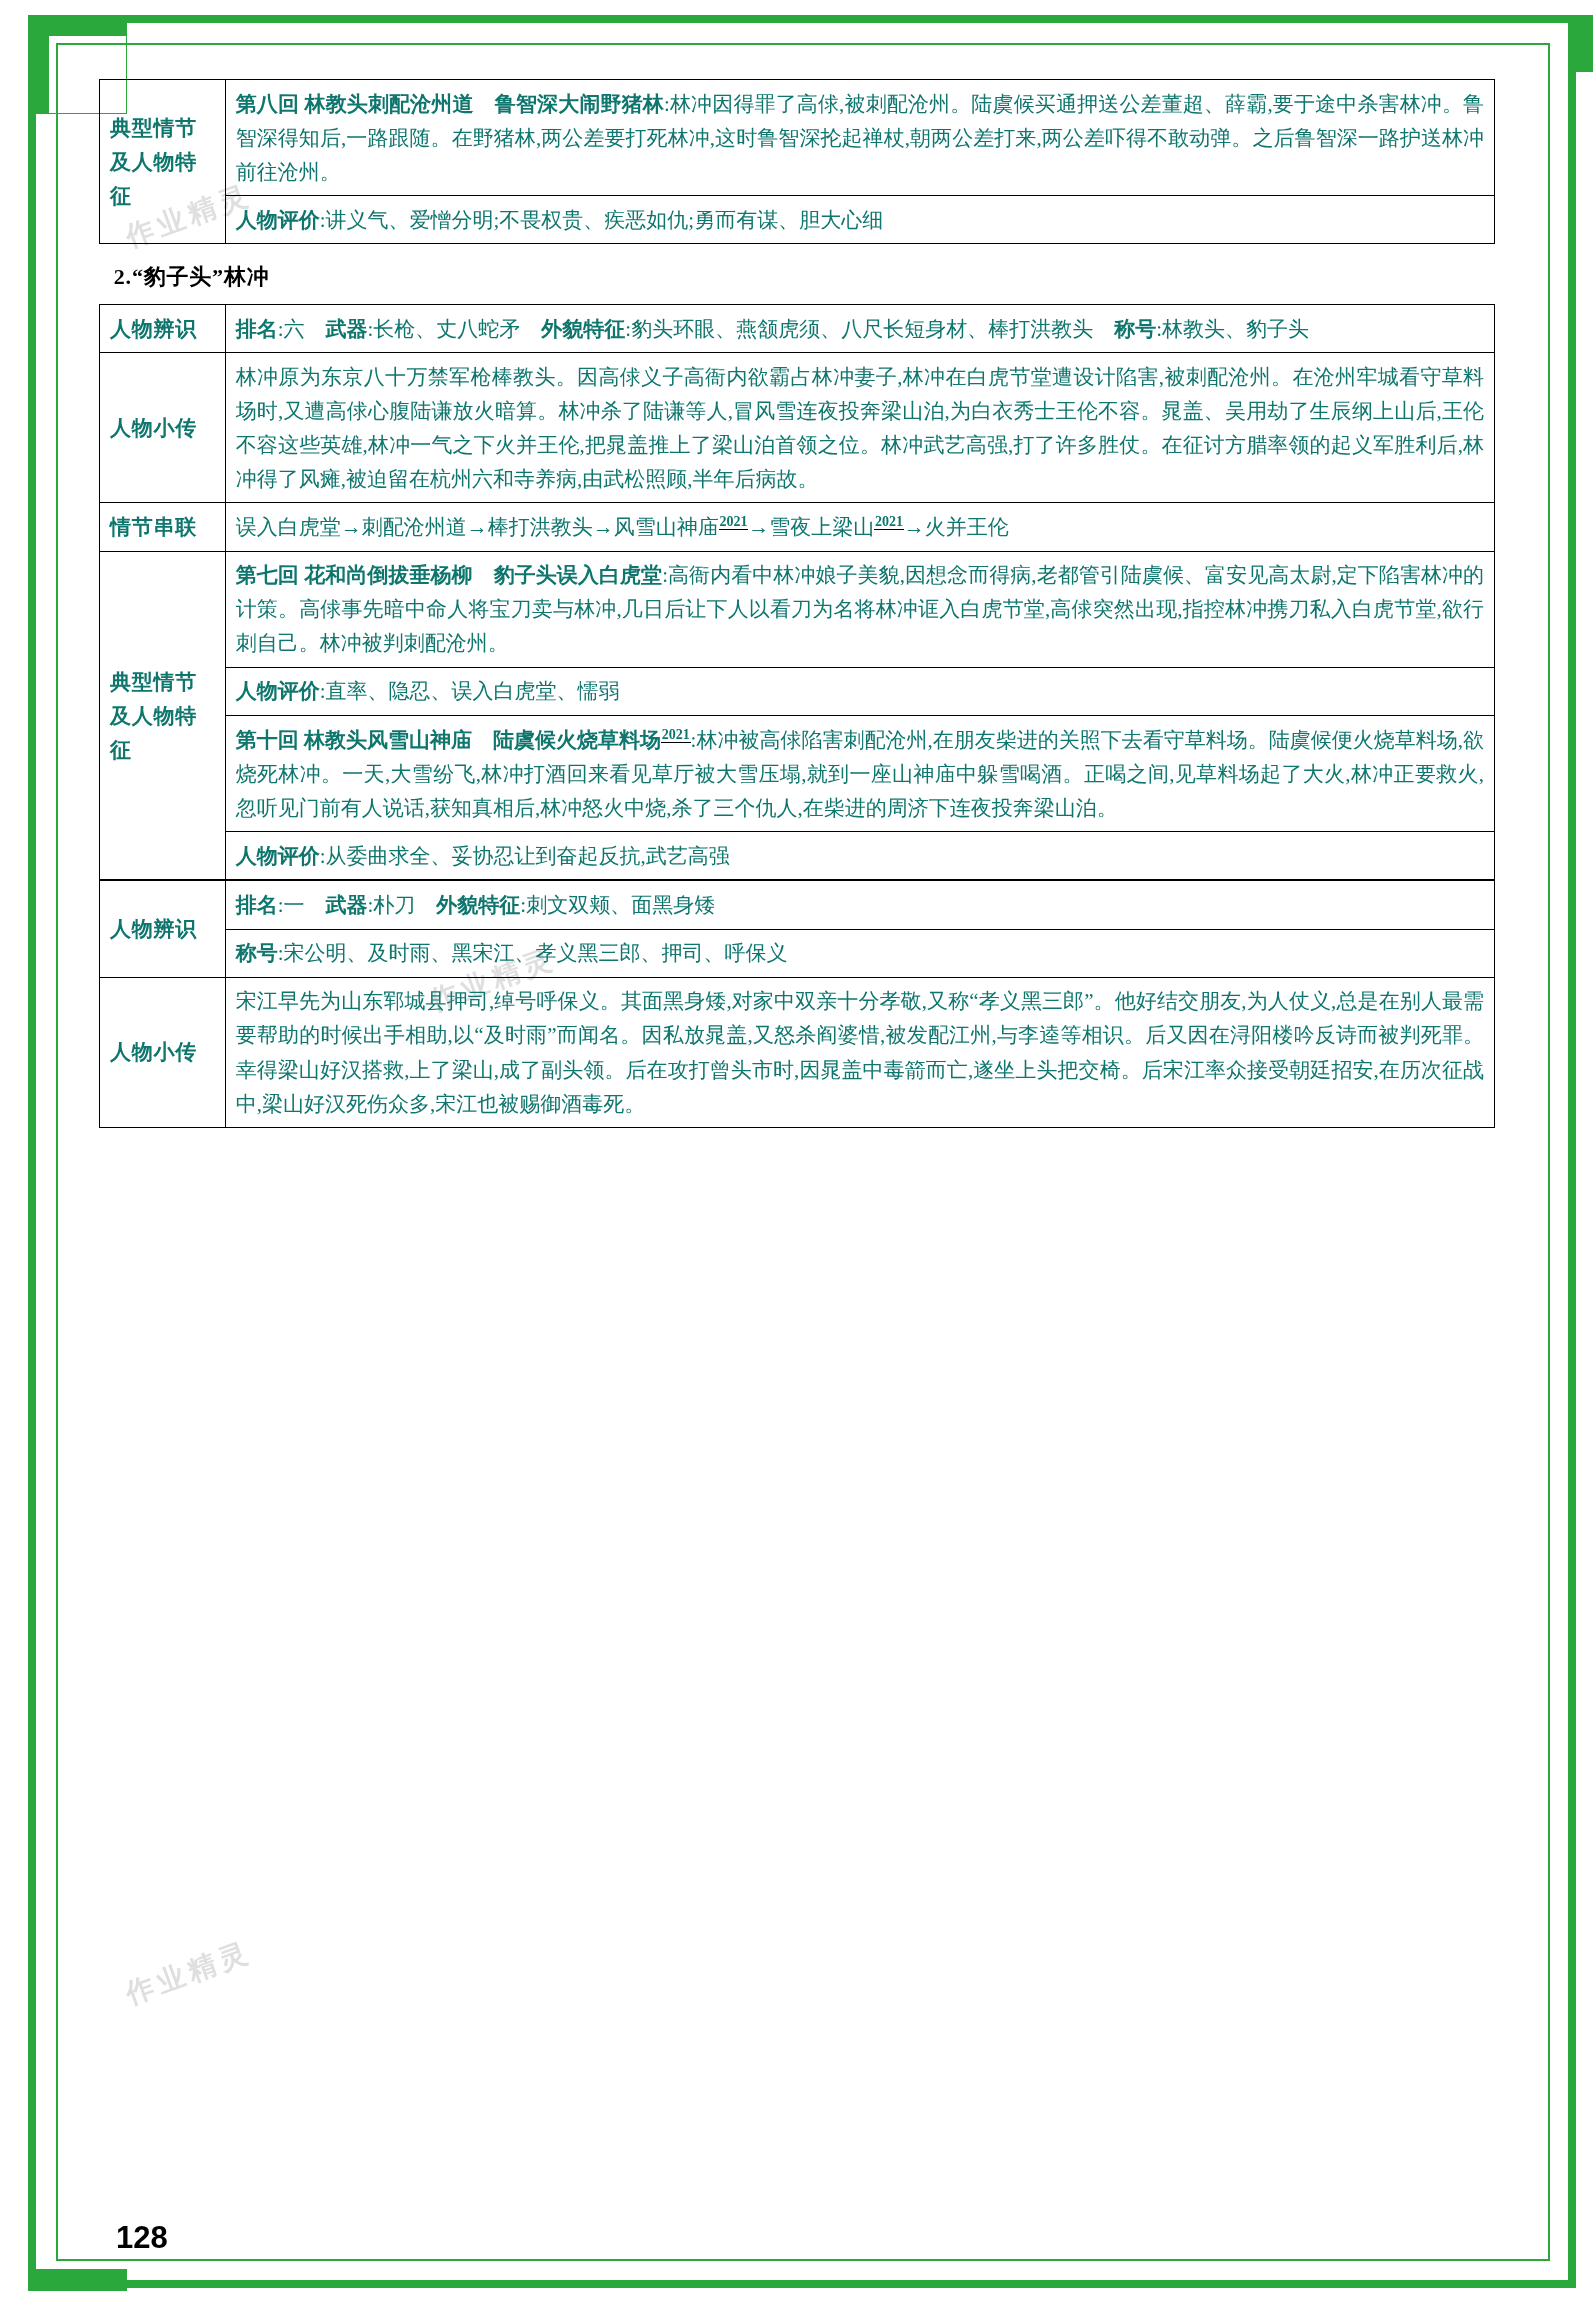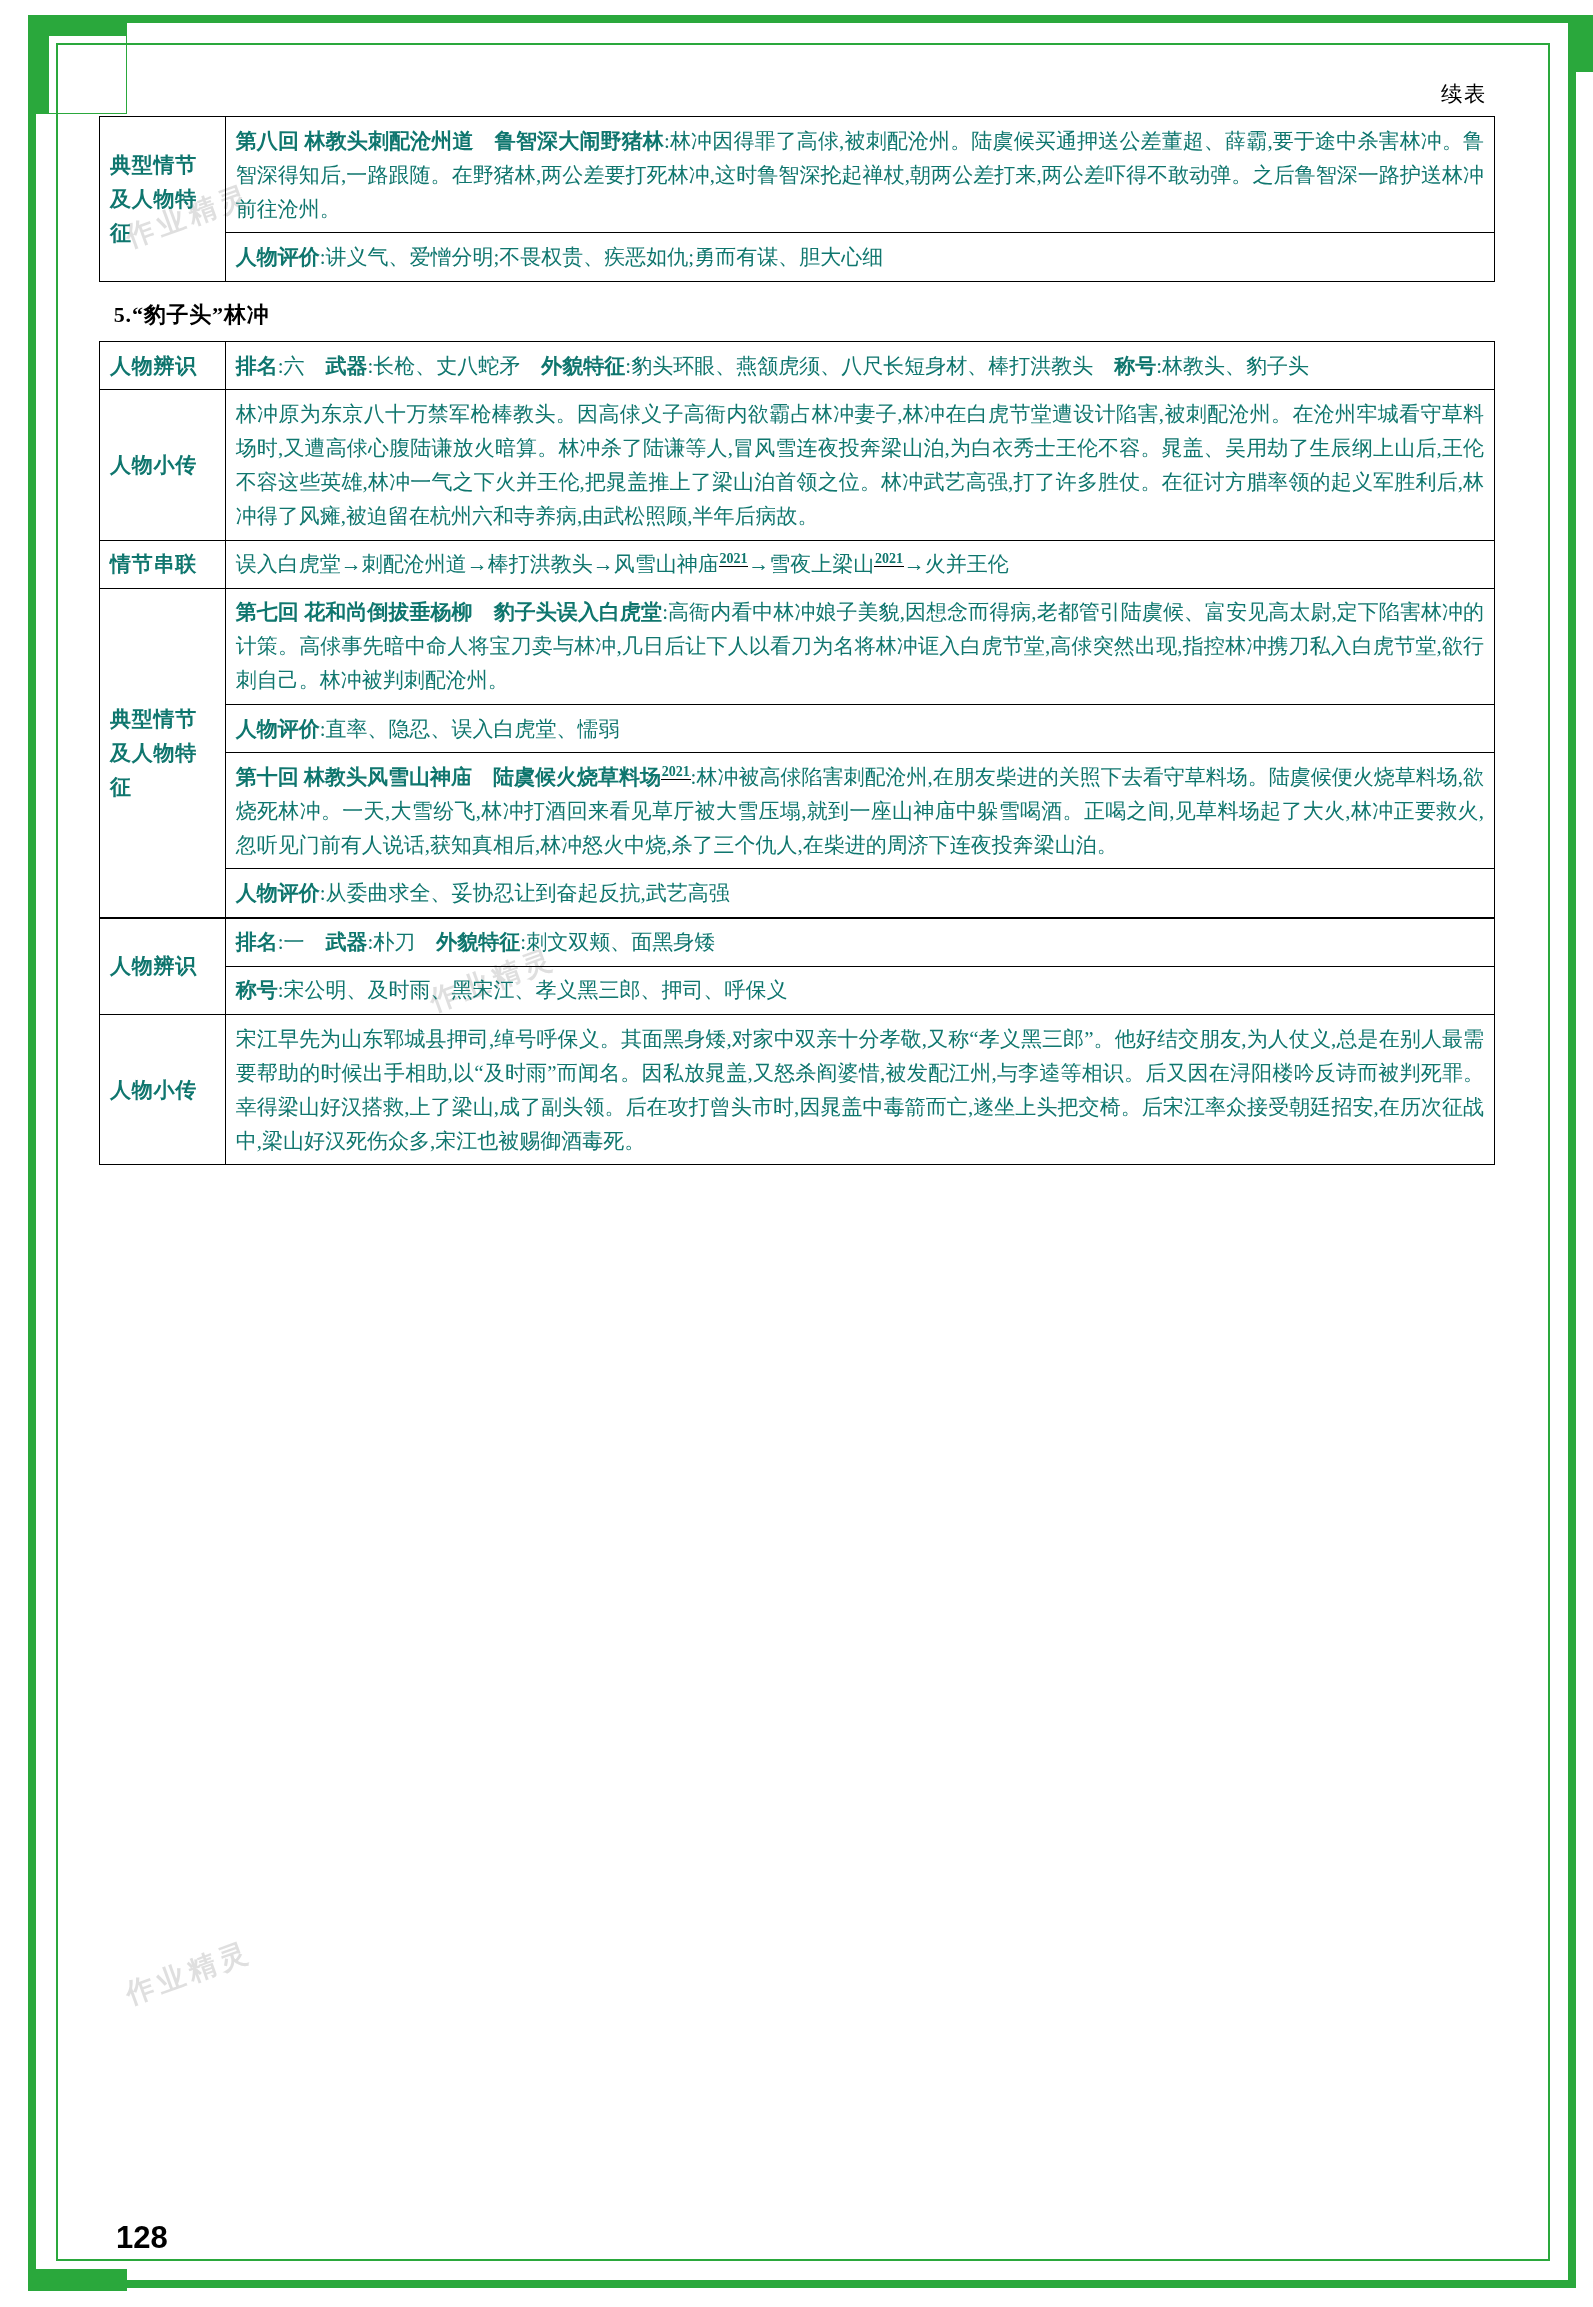--- a/index.html
+++ b/index.html
@@ -165,41 +165,40 @@
   <div class="frame-tab-right"></div>
   <div class="frame-bot-left"></div>
 </div>
 
 <div class="watermark wm1">作业精灵</div>
 <div class="watermark wm2">作业精灵</div>
 <div class="watermark wm3">作业精灵</div>
 
 <div class="content">
 
-  <div class="running-head">续表</div>
 
   <table class="doc-table">
     <tbody>
         <tr>
       <td class="label-cell" rowspan="2">
         <span>典型情节及人物特征</span>
       </td>
       <td class="body-cell">
         <b>第八回 林教头刺配沧州道　鲁智深大闹野猪林</b><span>:林冲因得罪了高俅,被刺配沧州。陆虞候买通押送公差董超、薛霸,要于途中杀害林冲。鲁智深得知后,一路跟随。在野猪林,两公差要打死林冲,这时鲁智深抡起禅杖,朝两公差打来,两公差吓得不敢动弹。之后鲁智深一路护送林冲前往沧州。</span>
       </td>
     </tr>
     <tr>
       <td class="body-cell">
         <span class="eval-line"><b>人物评价</b><span>:讲义气、爱憎分明;不畏权贵、疾恶如仇;勇而有谋、胆大心细</span></span>
       </td>
     </tr>
   </tbody>
     </table>
 
-  <div class="section-title">5.“豹子头”林冲</div>
+  <div class="section-title">2.“豹子头”林冲</div>
 
   <table class="doc-table">
     <tbody>
         <tr>
       <td class="label-cell">
         <span>人物辨识</span>
       </td>
       <td class="body-cell">
         <b>排名</b><span>:六　</span><b>武器</b><span>:长枪、丈八蛇矛　</span><b>外貌特征</b><span>:豹头环眼、燕颔虎须、八尺长短身材、棒打洪教头　</span><b>称号</b><span>:林教头、豹子头</span>
       </td>

